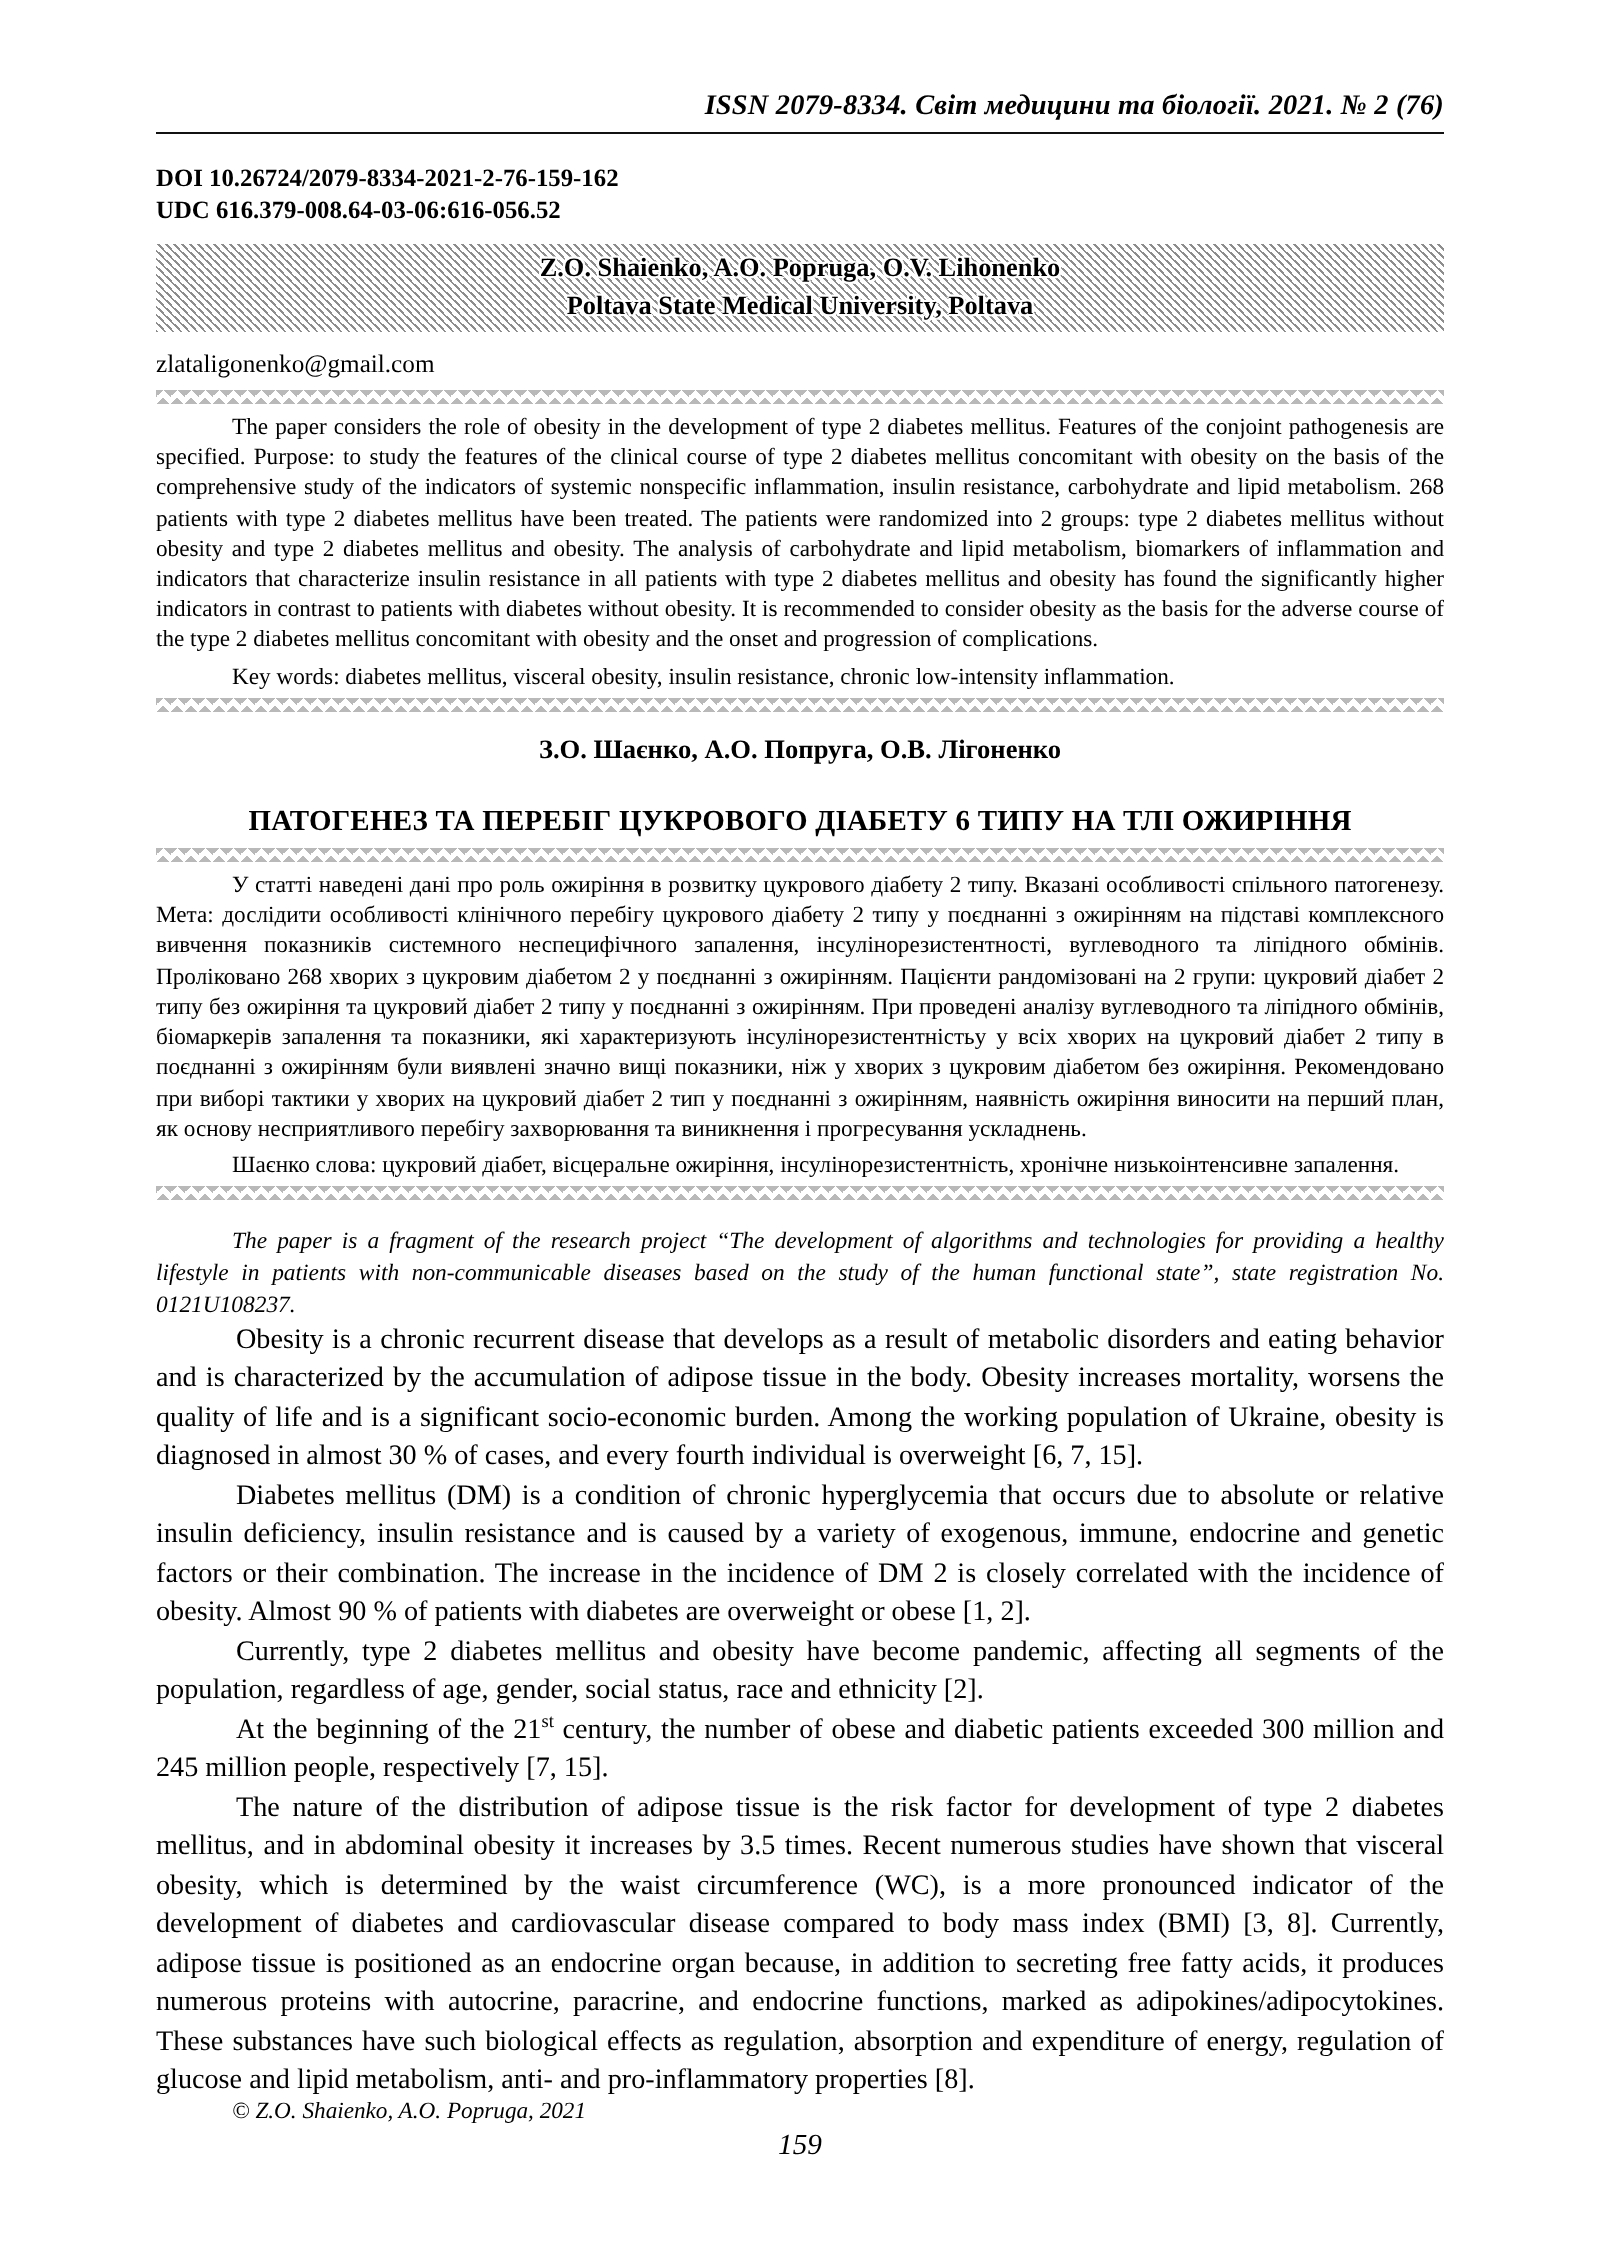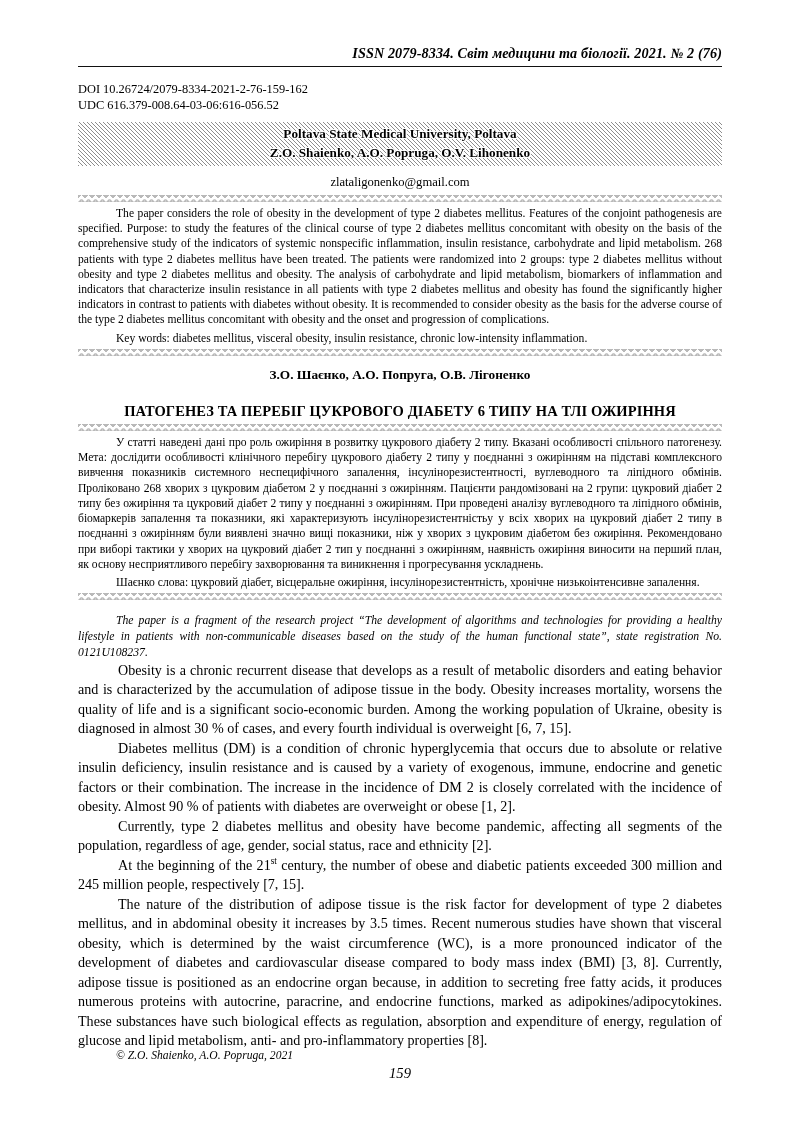--- a/index.html
+++ b/index.html
@@ -32,21 +32,21 @@
     line-height: 1.1;
     padding-bottom: 4px;
   }
   .head-rule {
     border-bottom: 1.6px solid #111;
     margin: 0 0 14px 0;
   }
 
   
   .doi-block {
-    font-weight: normal;
+    font-weight: bold;
     font-size: 12.4px;
     line-height: 1.32;
     margin-bottom: 9px;
   }
 
   
   .author-band {
     position: relative;
     text-align: center;
     font-weight: bold;
@@ -77,21 +77,21 @@
   
   .doc-title {
     text-align: center;
     font-weight: bold;
     font-size: 14.6px;
     line-height: 1.26;
     letter-spacing: 0.1px;
     margin: 4px 0 2px 0;
   }
   .email-line {
-    text-align: center;
+    text-align: left;
     font-size: 12.6px;
     margin: 2px 0 5px 0;
   }
 
   
   .zigzag {
     height: 7px;
     margin: 3px 0 2px 0;
     background-repeat: repeat-x;
     background-position: center;
@@ -186,22 +186,22 @@
 
   <div class="running-head">ISSN 2079-8334. Світ медицини та біології. 2021. № 2 (76)</div>
   <div class="head-rule"></div>
 
   <div class="doi-block">
     <div>DOI 10.26724/2079-8334-2021-2-76-159-162</div>
     <div>UDC 616.379-008.64-03-06:616-056.52</div>
   </div>
 
   <div class="author-band">
+    <span class="band-line">Z.O. Shaienko, A.O. Popruga, O.V. Lihonenko</span>
     <span class="band-line">Poltava State Medical University, Poltava</span>
-    <span class="band-line">Z.O. Shaienko, A.O. Popruga, O.V. Lihonenko</span>
   </div>
 
 
   <div class="email-line">zlataligonenko@gmail.com</div>
 
   <div class="zigzag"></div>
 
   <div class="abstract">The paper considers the role of obesity in the development of type 2 diabetes mellitus. Features of the conjoint pathogenesis are specified. Purpose: to study the features of the clinical course of type 2 diabetes mellitus concomitant with obesity on the basis of the comprehensive study of the indicators of systemic nonspecific inflammation, insulin resistance, carbohydrate and lipid metabolism. 268 patients with type 2 diabetes mellitus have been treated. The patients were randomized into 2 groups: type 2 diabetes mellitus without obesity and type 2 diabetes mellitus and obesity. The analysis of carbohydrate and lipid metabolism, biomarkers of inflammation and indicators that characterize insulin resistance in all patients with type 2 diabetes mellitus and obesity has found the significantly higher indicators in contrast to patients with diabetes without obesity. It is recommended to consider obesity as the basis for the adverse course of the type 2 diabetes mellitus concomitant with obesity and the onset and progression of complications.</div>
   <div class="abstract-keywords"><span class="kw">Key words</span><span>: diabetes mellitus, visceral obesity, insulin resistance, chronic low-intensity inflammation.</span></div>
 

